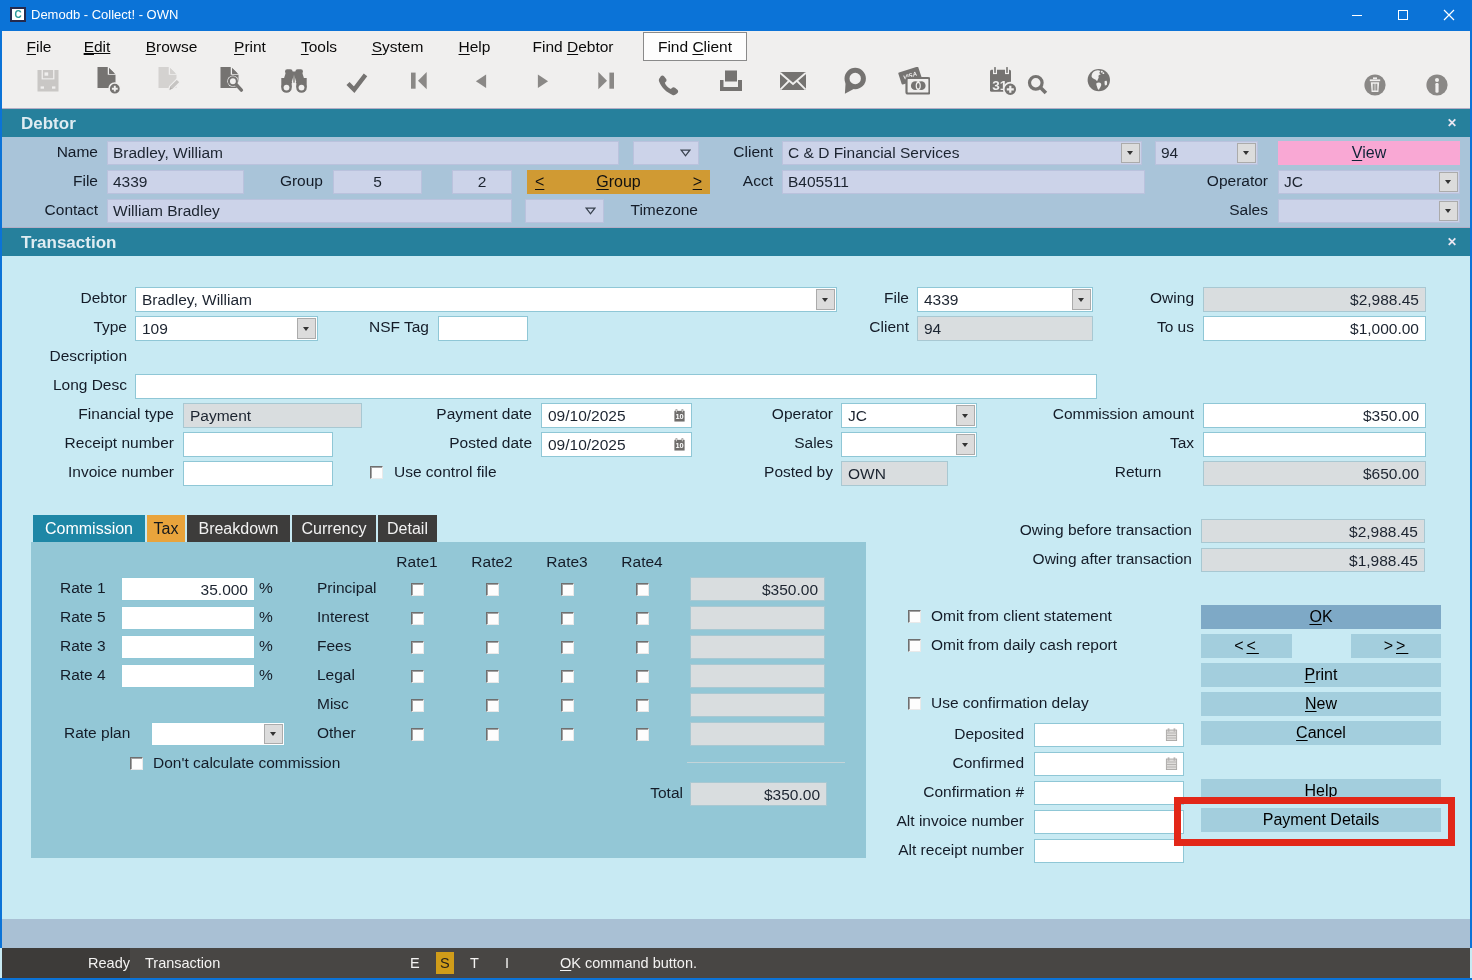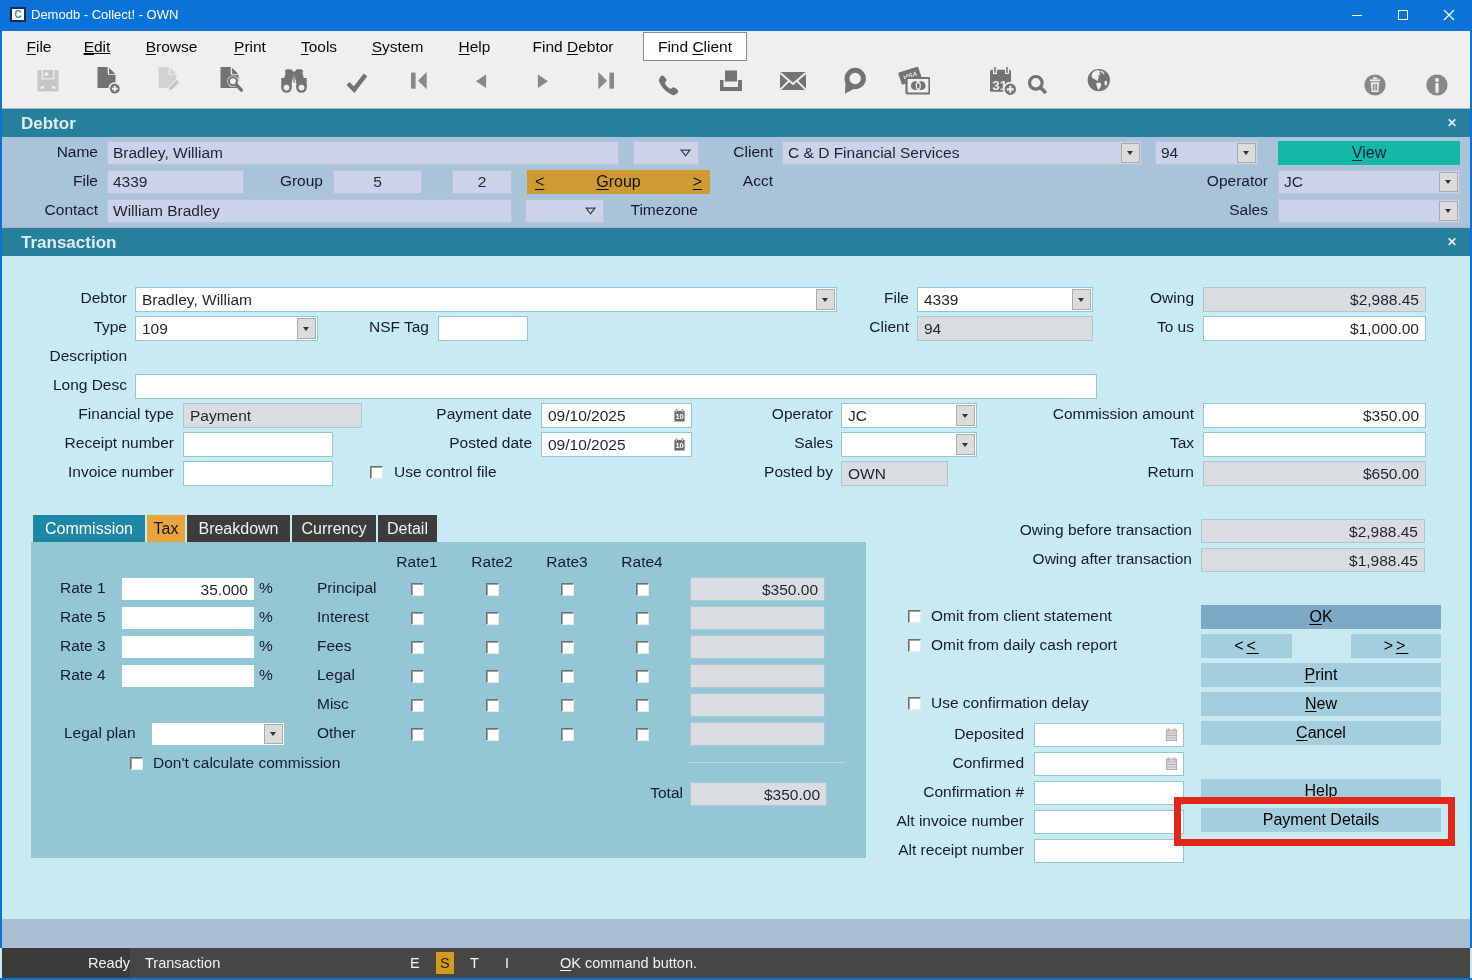--- a/index.html
+++ b/index.html
@@ -281,33 +281,34 @@
     <div class="fldv" style="left:631px; top:4px; width:66px; height:24px;">
         <span class="flat-arrow">
           <svg width="11" height="8" viewBox="0 0 11 8">
             <path d="M1.2 1.2 L5.5 6.8 L9.8 1.2 Z" fill="none" stroke="#39424f" stroke-width="1.3"></path>
           </svg>
         </span>
       </div>
     <div class="lbl" style="left:640px; top:6px; width:131px;">Client</div>
     <div class="fldv" style="left:780px; top:4px; width:360px; height:24px;"><span>C &amp; D Financial Services</span><span class="combo-btn"></span></div>
     <div class="fldv" style="left:1153px; top:4px; width:103px; height:24px;"><span>94</span><span class="combo-btn"></span></div>
-    <div class="btn" style="left:1276px; top:4px; width:182px; height:24px; background:#14b8a6; color:#0f2337;"><u>V</u>iew</div>
+    <div class="btn" style="left:1276px; top:4px; width:182px; height:24px; background:#f9a8d4; color:#0f2337;"><u>V</u>iew</div>
 
     <div class="lbl" style="left:0; top:35px; width:96px;">File</div>
     <div class="fldv" style="left:105px; top:33px; width:137px; height:24px;">4339</div>
     <div class="lbl" style="left:220px; top:35px; width:101px;">Group</div>
     <div class="fldv" style="left:331px; top:33px; width:89px; height:24px; text-align:center;">5</div>
     <div class="fldv" style="left:450px; top:33px; width:60px; height:24px; text-align:center;">2</div>
     <div class="btn" style="left:525px; top:33px; width:183px; height:24px; background:#d09a33; color:#101010;">
       <span style="position:absolute; left:8px;"><u>&lt;</u></span>
       <span><u>G</u>roup</span>
       <span style="position:absolute; right:8px;"><u>&gt;</u></span>
     </div>
     <div class="lbl" style="left:640px; top:35px; width:131px;">Acct</div>
+    <div class="fldv" style="left:780px; top:33px; width:363px; height:24px;">B405511</div>
     <div class="lbl" style="left:1120px; top:35px; width:146px;">Operator</div>
     <div class="fldv" style="left:1276px; top:33px; width:182px; height:24px;"><span>JC</span><span class="combo-btn"></span></div>
 
     <div class="lbl" style="left:0; top:64px; width:96px;">Contact</div>
     <div class="fldv" style="left:105px; top:62px; width:405px; height:24px;">William Bradley</div>
     <div class="fldv" style="left:523px; top:62px; width:79px; height:24px;">
         <span class="flat-arrow">
           <svg width="11" height="8" viewBox="0 0 11 8">
             <path d="M1.2 1.2 L5.5 6.8 L9.8 1.2 Z" fill="none" stroke="#39424f" stroke-width="1.3"></path>
           </svg>
@@ -377,21 +378,21 @@
     <div class="fld" style="left:839px; top:176px; width:136px; height:25px;"><span></span><span class="combo-btn"></span></div>
     <div class="lbl" style="left:1080px; top:178px; width:112px;">Tax</div>
     <div class="fld rt" style="left:1201px; top:176px; width:223px; height:25px;"></div>
 
     <div class="lbl" style="left:0; top:207px; width:172px;">Invoice number</div>
     <div class="fld" style="left:181px; top:205px; width:150px; height:25px;"></div>
     <div class="cb" style="left:368px; top:210px;"></div>
     <div class="lbll" style="left:392px; top:207px;">Use control file</div>
     <div class="lbl" style="left:720px; top:207px; width:111px;">Posted by</div>
     <div class="fldg" style="left:839px; top:205px; width:107px; height:25px;">OWN</div>
-    <div class="lbl" style="left:1080px; top:207px; width:112px;">Return</div>
+    <div class="lbl" style="left:1080px; top:207px; width:112px;text-align:center;">Return</div>
     <div class="fldg rt" style="left:1201px; top:205px; width:223px; height:25px;">$650.00</div>
   </div>
 
   <div class="tab active" style="left:33px;  width:112px;">Commission</div>
   <div class="tab orange" style="left:147px; width:38px;">Tax</div>
   <div class="tab dark" style="left:187px; width:103px;">Breakdown</div>
   <div class="tab dark" style="left:292px; width:84px;">Currency</div>
   <div class="tab dark" style="left:378px; width:59px;">Detail</div>
 
   <div id="comm-panel">
@@ -445,21 +446,21 @@
     <div class="cb" style="left:530px; top:186px;"></div>
     <div class="cb" style="left:605px; top:186px;"></div>
 
     <div class="fldg rt" style="left:659px; top:35px; width:135px; height:24px;">$350.00</div>
     <div class="fldg rt" style="left:659px; top:64px; width:135px; height:24px;"></div>
     <div class="fldg rt" style="left:659px; top:93px; width:135px; height:24px;"></div>
     <div class="fldg rt" style="left:659px; top:122px; width:135px; height:24px;"></div>
     <div class="fldg rt" style="left:659px; top:151px; width:135px; height:24px;"></div>
     <div class="fldg rt" style="left:659px; top:180px; width:135px; height:24px;"></div>
 
-    <div class="lbll" style="left:33px; top:182px;">Legal plan</div>
+    <div class="lbll" style="left:33px; top:182px;">Rate plan</div>
     <div class="fld" style="left:120px; top:180px; width:134px; height:24px;"><span></span><span class="combo-btn"></span></div>
     <div class="cb" style="left:99px; top:215px;"></div>
     <div class="lbll" style="left:122px; top:212px;">Don't calculate commission</div>
 
     <div style="position:absolute; left:656px; top:220px; width:158px; height:1px; background:#c3d4d9;"></div>
     <div class="lbl" style="left:560px; top:242px; width:92px;">Total</div>
     <div class="fldg rt" style="left:659px; top:240px; width:137px; height:24px;">$350.00</div>
   </div>
 
   <div class="lbl" style="left:950px; top:521px; width:242px;">Owing before transaction</div>

